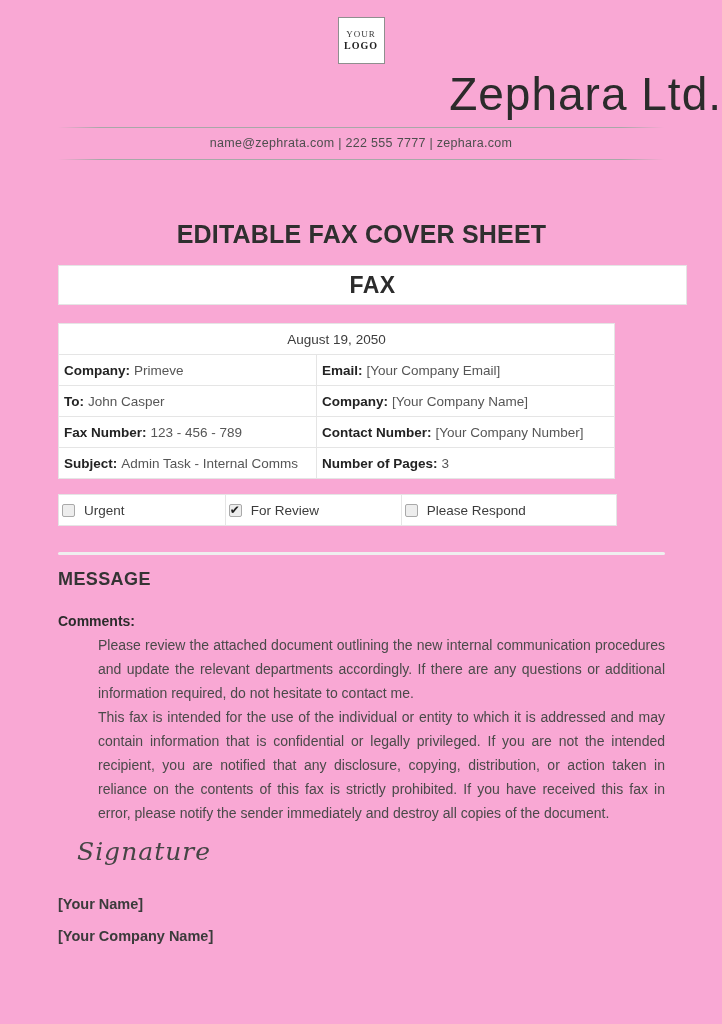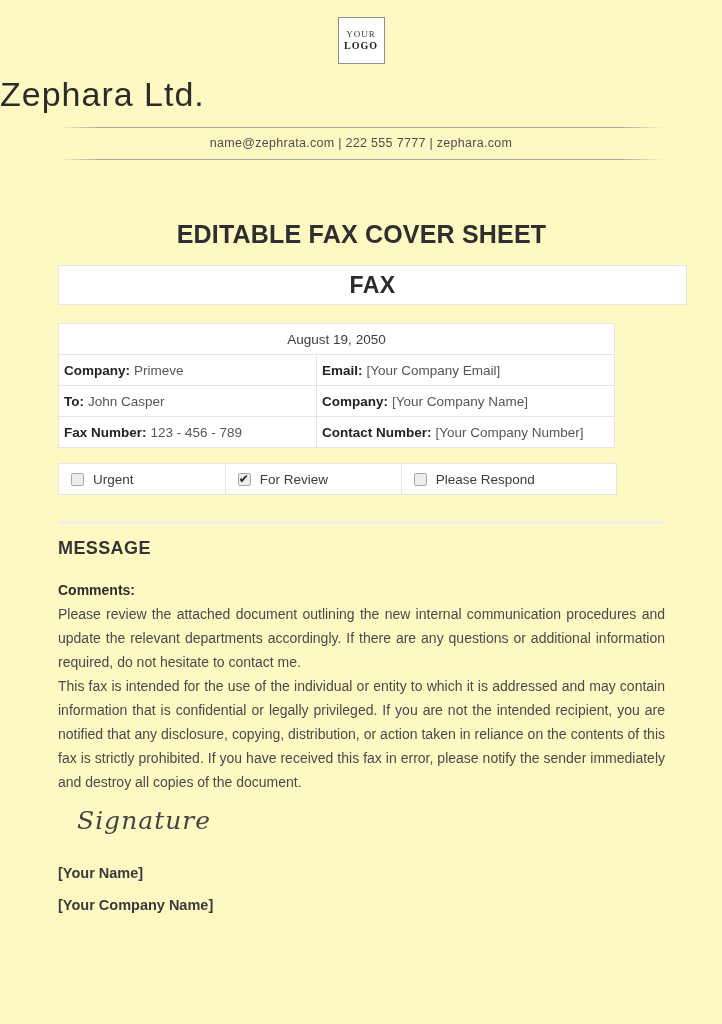--- a/index.html
+++ b/index.html
@@ -2,21 +2,21 @@
 <html><head>
 <meta charset="utf-8">
 <style>
   * { margin: 0; padding: 0; box-sizing: border-box; }
   html, body { background: #ffffff; }
   .page {
     position: relative;
     width: 722px;
     height: 1024px;
     margin: 0 auto;
-    background: #fef9c3;
+    background: #f9a8d4;
     font-family: "Liberation Sans", sans-serif;
     color: #2d2d2d;
     overflow: hidden;
   }
   
   .logo-box {
     width: 47px; height: 47px;
     margin: 17px auto 8px auto;
     border: 1px solid #8f8f8f;
     display: flex; flex-direction: column;
@@ -25,22 +25,22 @@
   }
   .logo-box .l1 {
     font-family: "Liberation Serif", serif;
     font-size: 9px; letter-spacing: 1px; color: #3a3a3a; line-height: 11px;
   }
   .logo-box .l2 {
     font-family: "Liberation Serif", serif;
     font-size: 10px; font-weight: 700; letter-spacing: 1px; color: #222; line-height: 12px;
   }
   .company-name {
-    text-align: left;
-    font-size: 34px;
+    text-align: right;
+    font-size: 46px;
     font-weight: 500;
     letter-spacing: 1px;
     color: #2b2b2b;
     line-height: 44px;
   }
   .hdr-rule {
     height: 1px; margin: 0 58px;
     background: linear-gradient(to right, rgba(160,160,160,0), #a8a8a8 7%, #a8a8a8 93%, rgba(160,160,160,0));
   }
   .hdr-rule.first { margin-top: 11px; }
@@ -88,21 +88,21 @@
   table.details td.date-cell { text-align: center; color: #3d3d3d; }
   table.details b { color: #232323; margin-right: 4px; font-weight: 700; }
   table.details col.c1 { width: 46.4%; }
   
   .check-row { margin-top: 15px; width: 559px; display: flex; }
   .check-cell {
     border: 1px solid #e5e5e5;
     background: #fff;
     height: 32px;
     display: flex; align-items: center;
-    padding-left: 12px;
+    padding-left: 3px;
     font-size: 13.5px; color: #3c3c3c;
   }
   .check-cell + .check-cell { border-left: none; }
   .check-cell.w1 { width: 30%; }
   .check-cell.w2 { width: 31.5%; }
   .check-cell.w3 { width: 38.5%; }
   .checkbox {
     width: 13px; height: 13px;
     border: 1px solid #a9a9a9;
     border-radius: 2px;
@@ -138,20 +138,21 @@
     font-size: 14px;
     font-weight: 700;
     color: #2c2c2c;
     line-height: 24px;
   }
   .para {
     font-size: 14px;
     color: #4a4a4a;
     line-height: 24px;
     text-align: justify;
+    margin-left: 40px;
   }
   .closing { font-size: 14px; color: #4a4a4a; line-height: 24px; }
   .signature {
     margin: 12px 0 0 19px;
     font-family: "DejaVu Serif", serif;
     font-style: italic;
     font-size: 25px;
     color: #454545;
     letter-spacing: 1px;
   }
@@ -194,20 +195,24 @@
           <td><b>Company:</b><span>Primeve</span></td>
           <td><b>Email:</b><span>[Your Company Email]</span></td>
         </tr>
         <tr>
           <td><b>To:</b><span>John Casper</span></td>
           <td><b>Company:</b><span>[Your Company Name]</span></td>
         </tr>
         <tr>
           <td><b>Fax Number:</b><span>123 - 456 - 789</span></td>
           <td><b>Contact Number:</b><span>[Your Company Number]</span></td>
+        </tr>
+        <tr>
+          <td><b>Subject:</b><span>Admin Task - Internal Comms</span></td>
+          <td><b>Number of Pages:</b><span>3</span></td>
         </tr>
       </tbody>
         </table>
 
       <div class="check-row">
         <div class="check-cell w1">
           <span class="checkbox"></span>
           <span>Urgent</span>
         </div>
         <div class="check-cell w2">

